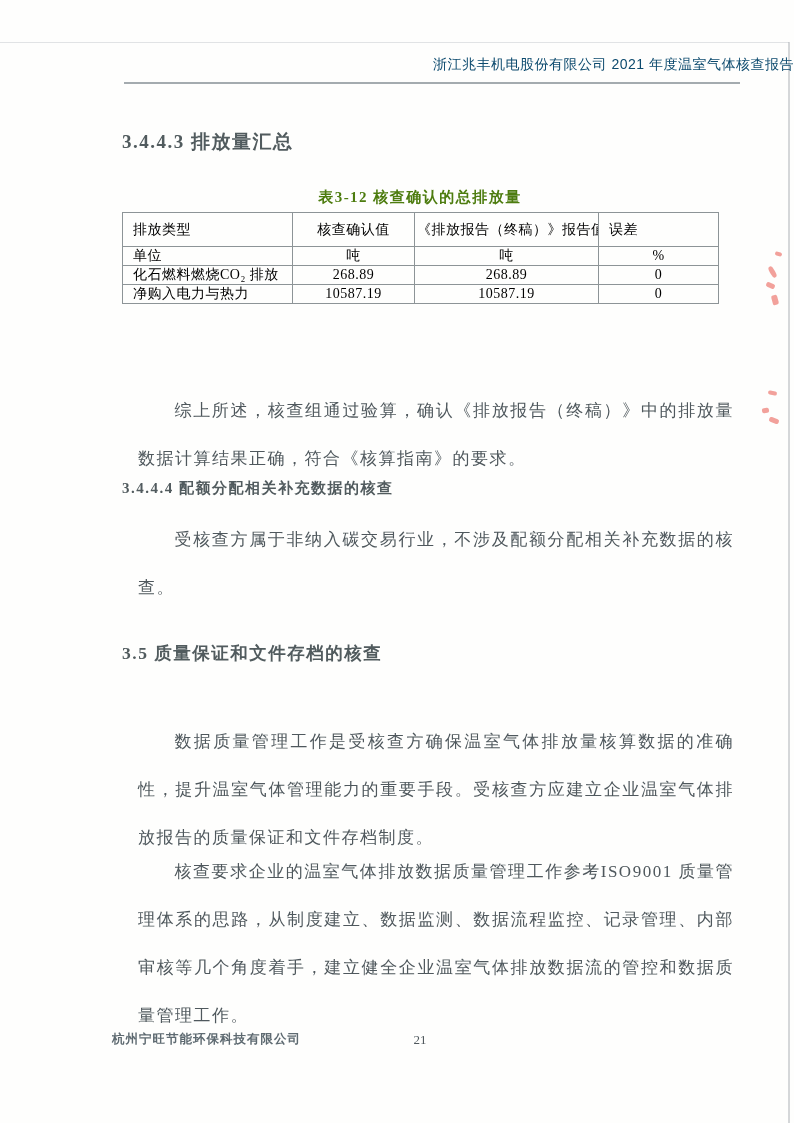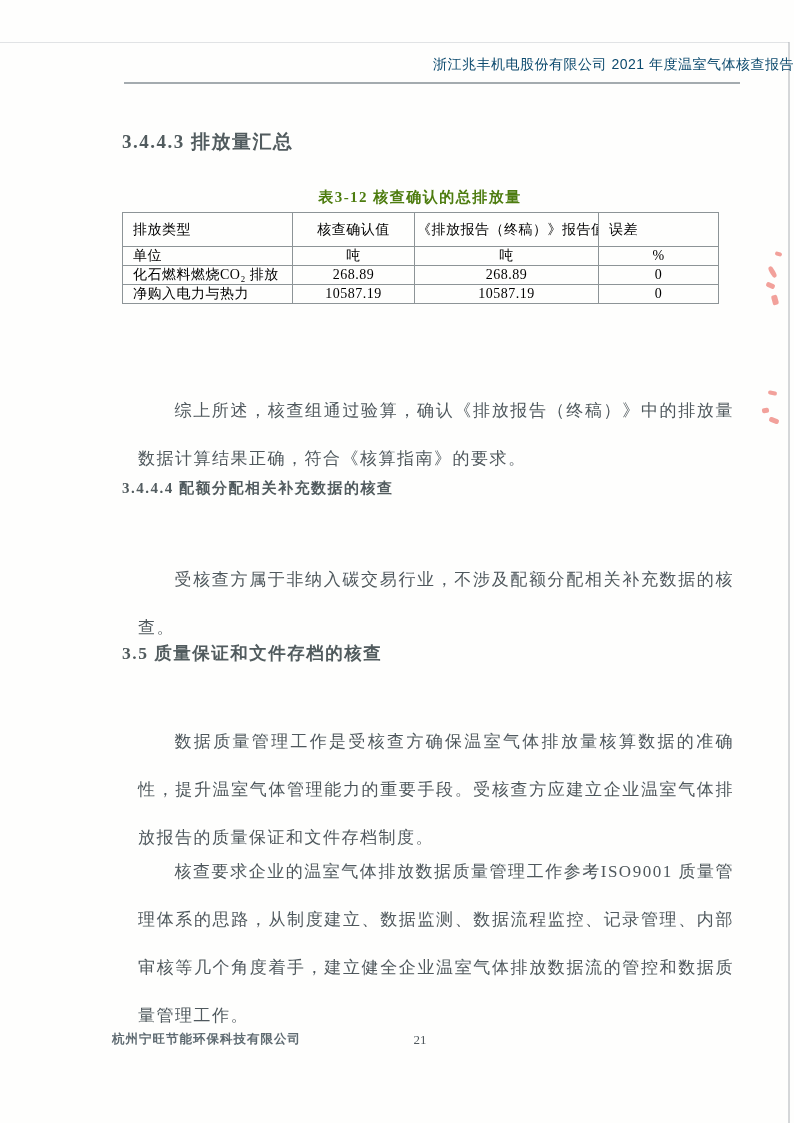--- a/index.html
+++ b/index.html
@@ -60,21 +60,21 @@
   table.emis tr{height:17px;}
   table.emis tr.hdr{height:34px;}
   table.emis td.lt{text-align:left;padding-left:10px;}
   
   .par{
     position:absolute;left:122px;width:596px;margin:16px;
     font-size:17px;line-height:48px;letter-spacing:1.5px;
     text-align:justify;text-indent:2.15em;color:#4f585d;
   }
   .p1{top:371px;}
-  .p2{top:540px;}
+  .p2{top:500px;}
   .p3{top:702px;}
   .p4{top:832px;}
   
   .footer-company{
     position:absolute;top:1031px;left:112px;
     font-family:"Liberation Sans","DejaVu Sans",sans-serif;
     font-weight:600;font-size:12.5px;letter-spacing:1px;color:#5e6a71;
   }
   .footer-page{
     position:absolute;top:1032px;left:122px;width:596px;

